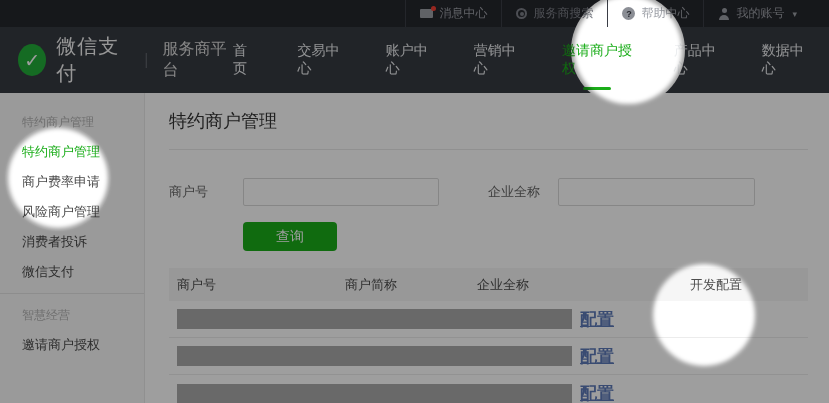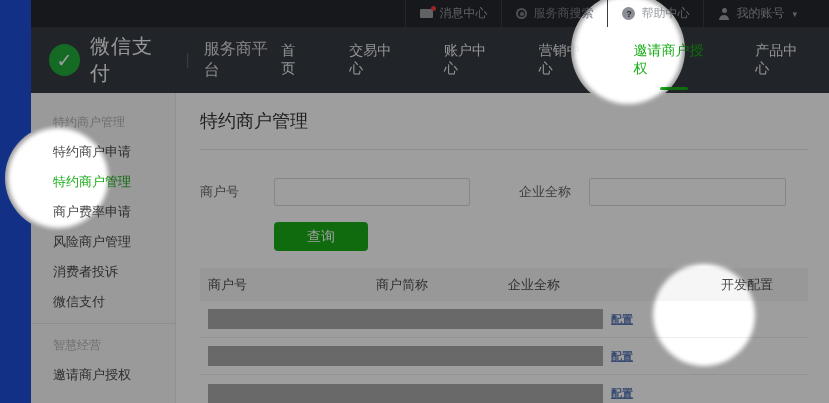--- a/index.html
+++ b/index.html
@@ -1,18 +1,18 @@
 <!DOCTYPE html>
 <html><head>
 <meta charset="utf-8">
 <style>
   * { margin:0; padding:0; box-sizing:border-box; }
   html,body { background:#555; }
   body { font-family:"Liberation Sans","DejaVu Sans",sans-serif; }
-  .page { position:relative; width:829px; height:403px; overflow:hidden; background:#1d4ed8; margin:0 auto;padding-left:31px; }
+  .page { position:relative; width:829px; height:403px; overflow:hidden; background:#1d4ed8; margin:0 auto; }
 
   
   .topbar { height:27px; background:#24262c; display:flex; justify-content:flex-end; align-items:stretch; padding-right:18px; }
   .tb-item { position:relative; z-index:2; display:flex; align-items:center; gap:6px; padding:0 14px;
              border-left:1px solid #3a3d45; color:#9b9ea5; font-size:12px; cursor:pointer; }
   .tb-item.search-highlight { color:#7d8088; }
   .caret { font-size:9px; margin-left:2px; }
   
   .mail-icon { position:relative; width:13px; height:9px; background:currentColor; border-radius:1px; display:inline-block; }
   .mail-icon::after { content:""; position:absolute; top:-3px; right:-3px; width:5px; height:5px; border-radius:50%; background:#f43f33; }
@@ -60,21 +60,21 @@
                 font-size:14px; border:none; border-radius:4px; cursor:pointer; }
 
   
   .table { margin-top:17px; }
   .thead { position:relative; z-index:2; display:flex; align-items:center; height:33px; background:#f6f6f6; }
   .th { font-size:13px; color:#4d4d4d; padding-left:8px; }
   .col1 { width:168px; } .col2 { width:132px; } .col3 { width:213px; } .col4 { flex:1; }
   .trow { position:relative; z-index:2; display:flex; align-items:center; height:37px; border-bottom:1px solid #ececec; }
   .trow:last-child { border-bottom:none; }
   .redact-bar { margin-left:8px; width:395px; height:20px; background:#a9a9a9; }
-  .cfg-link { font-size:11px; font-weight:bold; color:#5c79b8; text-decoration:underline; cursor:pointer; }
+  .cfg-link { font-size:17px; font-weight:bold; color:#5c79b8; text-decoration:underline; cursor:pointer; }
 
   
   .spot { position:absolute; border-radius:50%; background:#fff; z-index:1; }
   .spot-nav    { left:571px; top:-7px;  width:114px; height:114px; }
   .spot-side   { left:5px;   top:125px; width:106px; height:106px; }
   .spot-table  { left:650px; top:261px; width:108px; height:108px; }
 
   
   .dim-overlay { position:absolute; left:0; top:0; z-index:10; pointer-events:none; }
 </style>
@@ -110,28 +110,28 @@
       <span class="brand-sep">|</span>
       <span class="platform-name">服务商平台</span>
     </div>
     <div class="nav">
       <div class="nav-item">首页</div>
       <div class="nav-item">交易中心</div>
       <div class="nav-item">账户中心</div>
       <div class="nav-item">营销中心</div>
       <div class="nav-item active">邀请商户授权</div>
       <div class="nav-item">产品中心</div>
+      <div class="nav-item">数据中心</div>
     </div>
   </div>
 
   <div class="body">
     <div class="sidebar">
       <div class="side-group">
         <div class="side-header">特约商户管理</div>
-        <div class="side-item">特约商户申请</div>
         <div class="side-item active">特约商户管理</div>
         <div class="side-item">商户费率申请</div>
         <div class="side-item">风险商户管理</div>
         <div class="side-item">消费者投诉</div>
         <div class="side-item">微信支付</div>
       </div>
       <hr class="side-divider">
       <div class="side-group">
         <div class="side-header">智慧经营</div>
         <div class="side-item">邀请商户授权</div>

